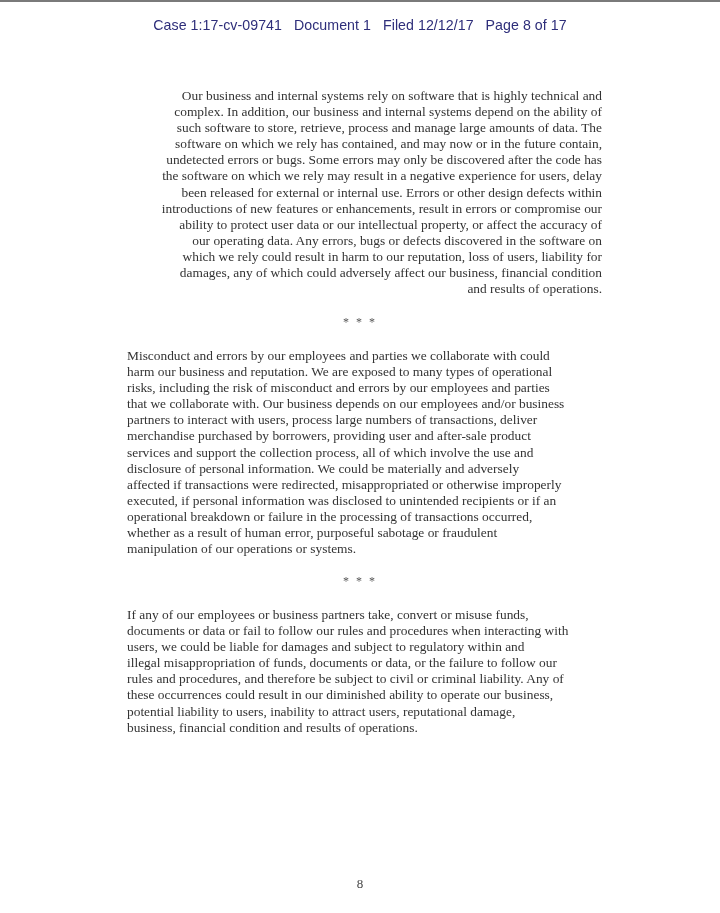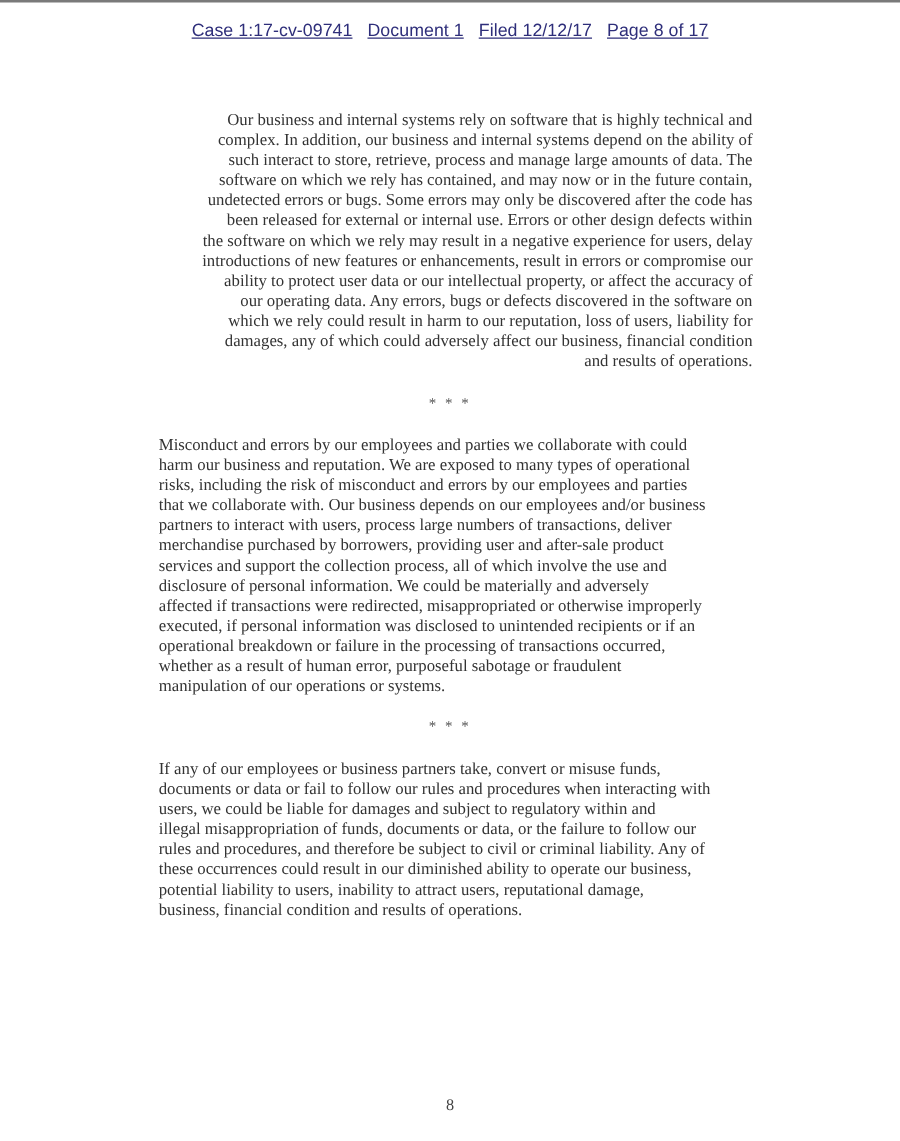--- a/index.html
+++ b/index.html
@@ -20,21 +20,21 @@
       top: 15px;
       left: 0;
       width: 720px;
       text-align: center;
       font-family: "Liberation Sans", sans-serif;
       font-size: 14.2px;
       color: #2e2e7a;
       letter-spacing: 0.05px;
       white-space: pre;
     }
-    .case-header span { margin: 0 6px; text-decoration: underline; }
+    .case-header span { margin: 0 6px; }
     .body-text {
       position: absolute;
       left: 127px;
       width: 475px;
       font-family: "Liberation Serif", serif;
       font-size: 13.4px;
       line-height: 16.1px;
       color: #333333;
     }
     .line { display: block; white-space: nowrap; }
@@ -60,25 +60,25 @@
     }
   </style>
 </head>
 <body>
 
 <div class="case-header"><span>Case 1:17-cv-09741</span><span>Document 1</span><span>Filed 12/12/17</span><span>Page 8 of 17</span></div>
 
 <div class="body-text" style="top: 86px; text-align: right;">
   <span class="line">Our business and internal systems rely on software that is highly technical and</span>
   <span class="line">complex.  In addition, our business and internal systems depend on the ability of</span>
-  <span class="line">such interact to store, retrieve, process and manage large amounts of data. The</span>
+  <span class="line">such software to store, retrieve, process and manage large amounts of data. The</span>
   <span class="line">software on which we rely has contained, and may now or in the future contain,</span>
   <span class="line">undetected errors or bugs.  Some errors may only be discovered after the code has</span>
+  <span class="line">the software on which we rely may result in a negative experience for users, delay</span>
   <span class="line">been released for external or internal use.  Errors or other design defects within</span>
-  <span class="line">the software on which we rely may result in a negative experience for users, delay</span>
   <span class="line">introductions of new features or enhancements, result in errors or compromise our</span>
   <span class="line">ability to protect user data or our intellectual property, or affect the accuracy of</span>
   <span class="line">our operating data.  Any errors, bugs or defects discovered in the software on</span>
   <span class="line">which we rely could result in harm to our reputation, loss of users, liability for</span>
   <span class="line">damages, any of which could adversely affect our business, financial condition</span>
   <span class="line">and results of operations.</span>
 </div>
 
 <div class="separator" style="top: 313px;">* * *</div>
 

